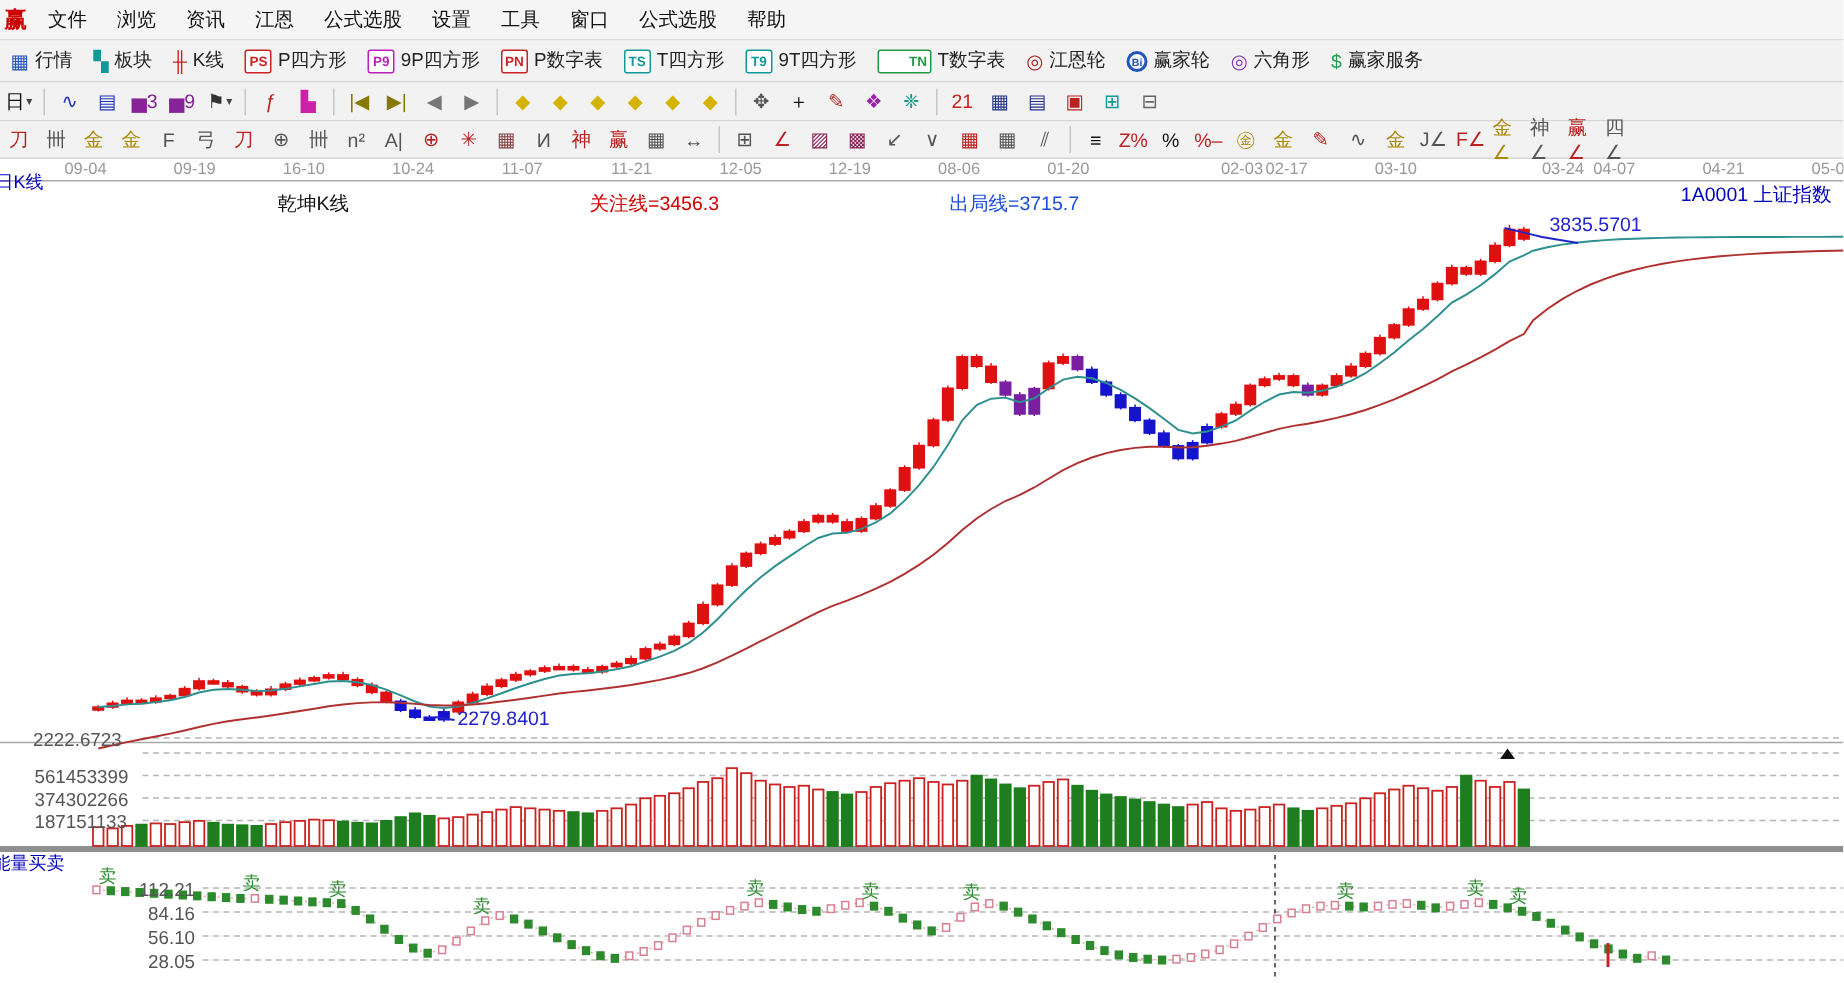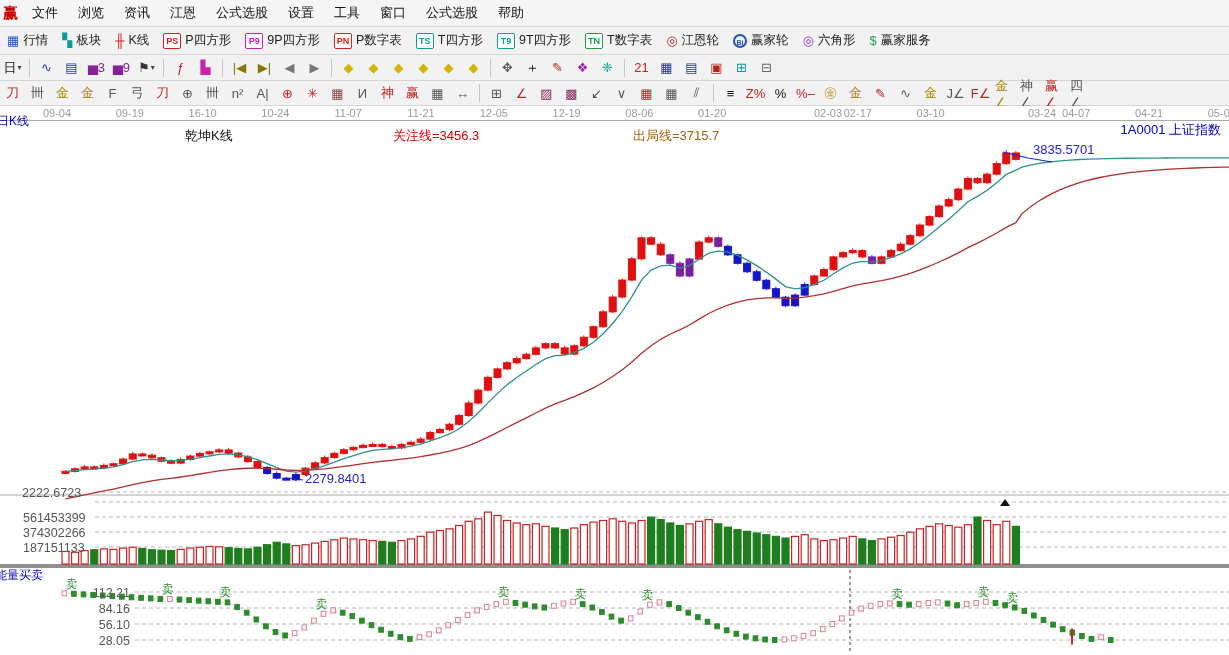--- a/index.html
+++ b/index.html
@@ -22,21 +22,21 @@
   .icon-btn{width:21px;height:20px;margin:0 1px;display:flex;align-items:center;justify-content:center;
     font-size:13px;border:1px solid transparent;border-radius:2px;cursor:default;}
   .icon-btn .caret{font-size:8px;color:#444;margin-left:1px;}
   .tb-sep{width:1px;height:18px;background:#c6c6c6;margin:0 4px;}
   
   .chart{position:relative;width:1229px;height:549px;background:#fff;}
   .daterow{position:absolute;left:0;top:0;width:1229px;height:14px;border-bottom:1px solid #aaa;background:#fff;}
   .datelabel{position:absolute;top:1px;transform:translateX(-50%);font-size:11px;color:#999;white-space:nowrap;}
   #chart-svg{position:absolute;left:0;top:14px;}
   .ov{position:absolute;white-space:nowrap;z-index:3;}
-  .blue{color:#0000bb;} .gray{color:#555;} .red{color:#d00000;} .teal{color:#a16207;}
+  .blue{color:#0000bb;} .gray{color:#555;} .red{color:#d00000;} .teal{color:#1d4ed8;}
   .watermark{font-size:31px;font-weight:bold;color:#cc2222;letter-spacing:3px;
     font-family:"Liberation Serif","DejaVu Serif",serif;opacity:.95;}
 </style>
 </head>
 <body>
 
 <div class="app">
 
   <div class="menubar">
     <span class="logo">赢</span>
@@ -81,21 +81,21 @@
       </div>
       <div class="mod-item">
         <span class="badge" style="color: rgb(17, 153, 153); border-color: rgb(17, 153, 153);">TS</span>
         <span>T四方形</span>
       </div>
       <div class="mod-item">
         <span class="badge" style="color: rgb(17, 153, 153); border-color: rgb(17, 153, 153);">T9</span>
         <span>9T四方形</span>
       </div>
       <div class="mod-item">
-        <span class="badge" style="color: rgb(34, 153, 68); border-color: rgb(34, 153, 68);">TN</span>
+        <span class="badge" style="color: rgb(34, 153, 68); border-color: rgb(34, 153, 68); padding-left: 18px;">TN</span>
         <span>T数字表</span>
       </div>
       <div class="mod-item">
         <span class="mod-glyph" style="color: rgb(170, 34, 34);">◎</span>
         <span>江恩轮</span>
       </div>
       <div class="mod-item">
         <span class="circ" style="color: rgb(34, 85, 187); border-color: rgb(34, 85, 187);">Bi</span>
         <span>赢家轮</span>
       </div>

